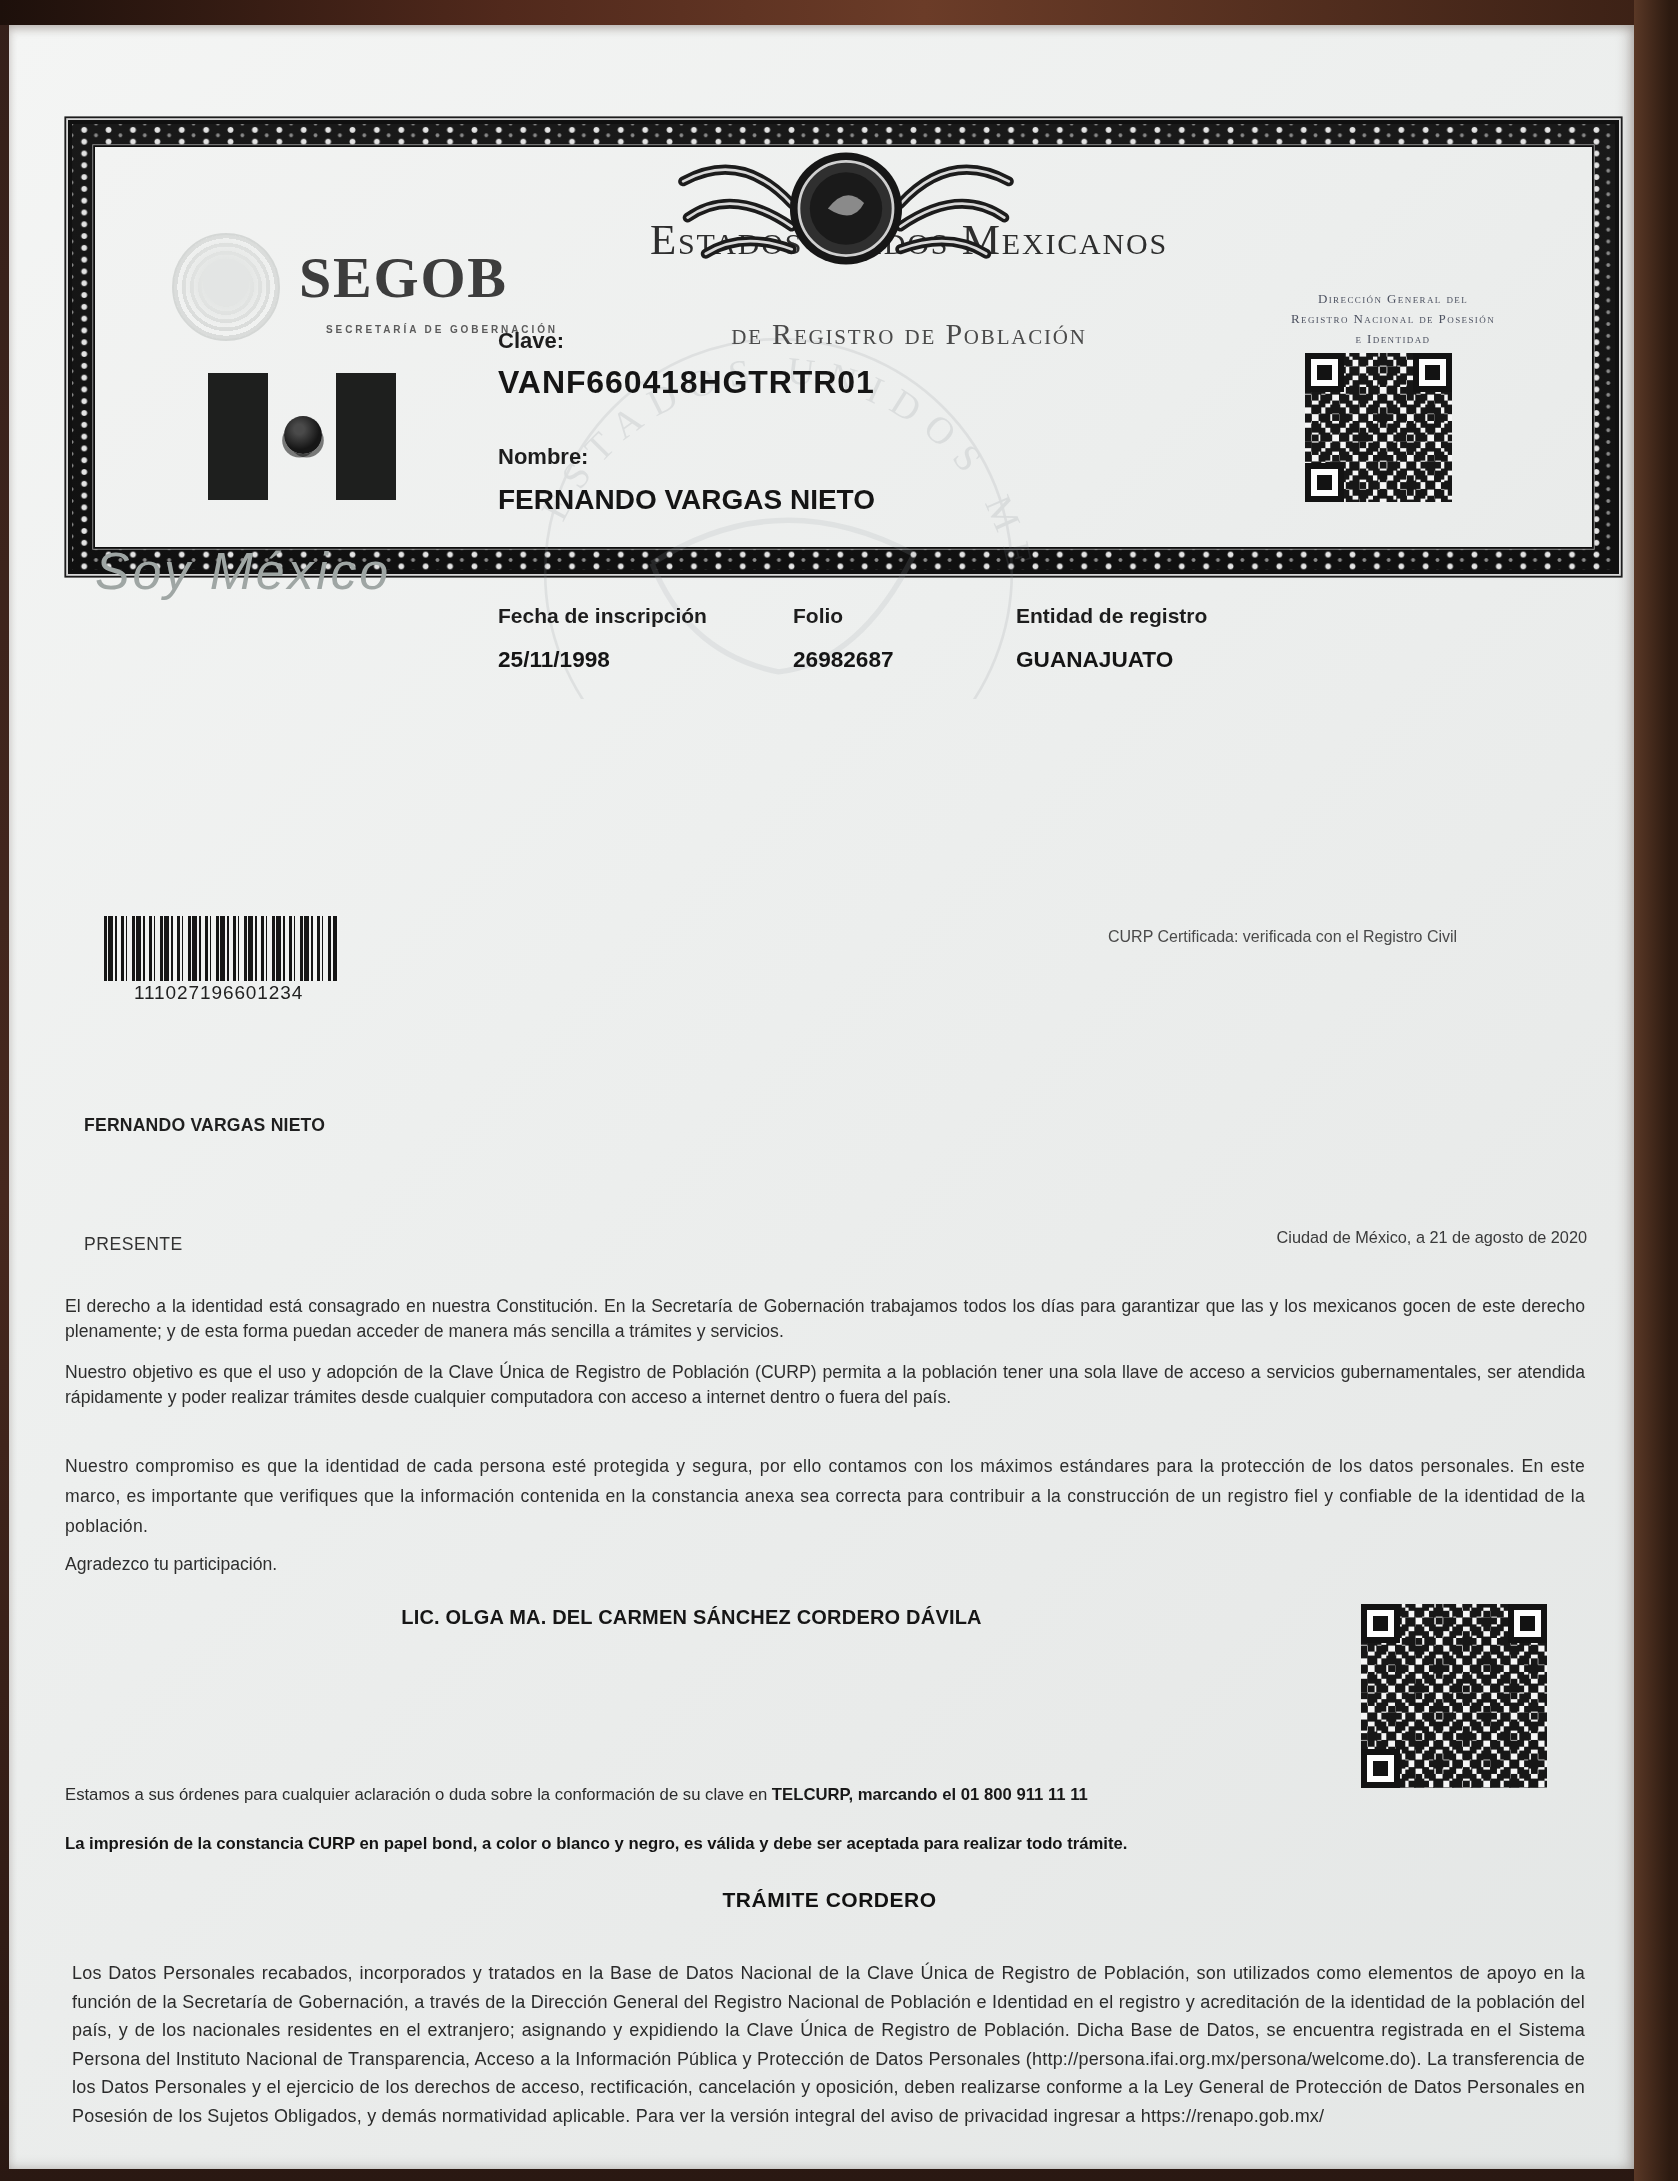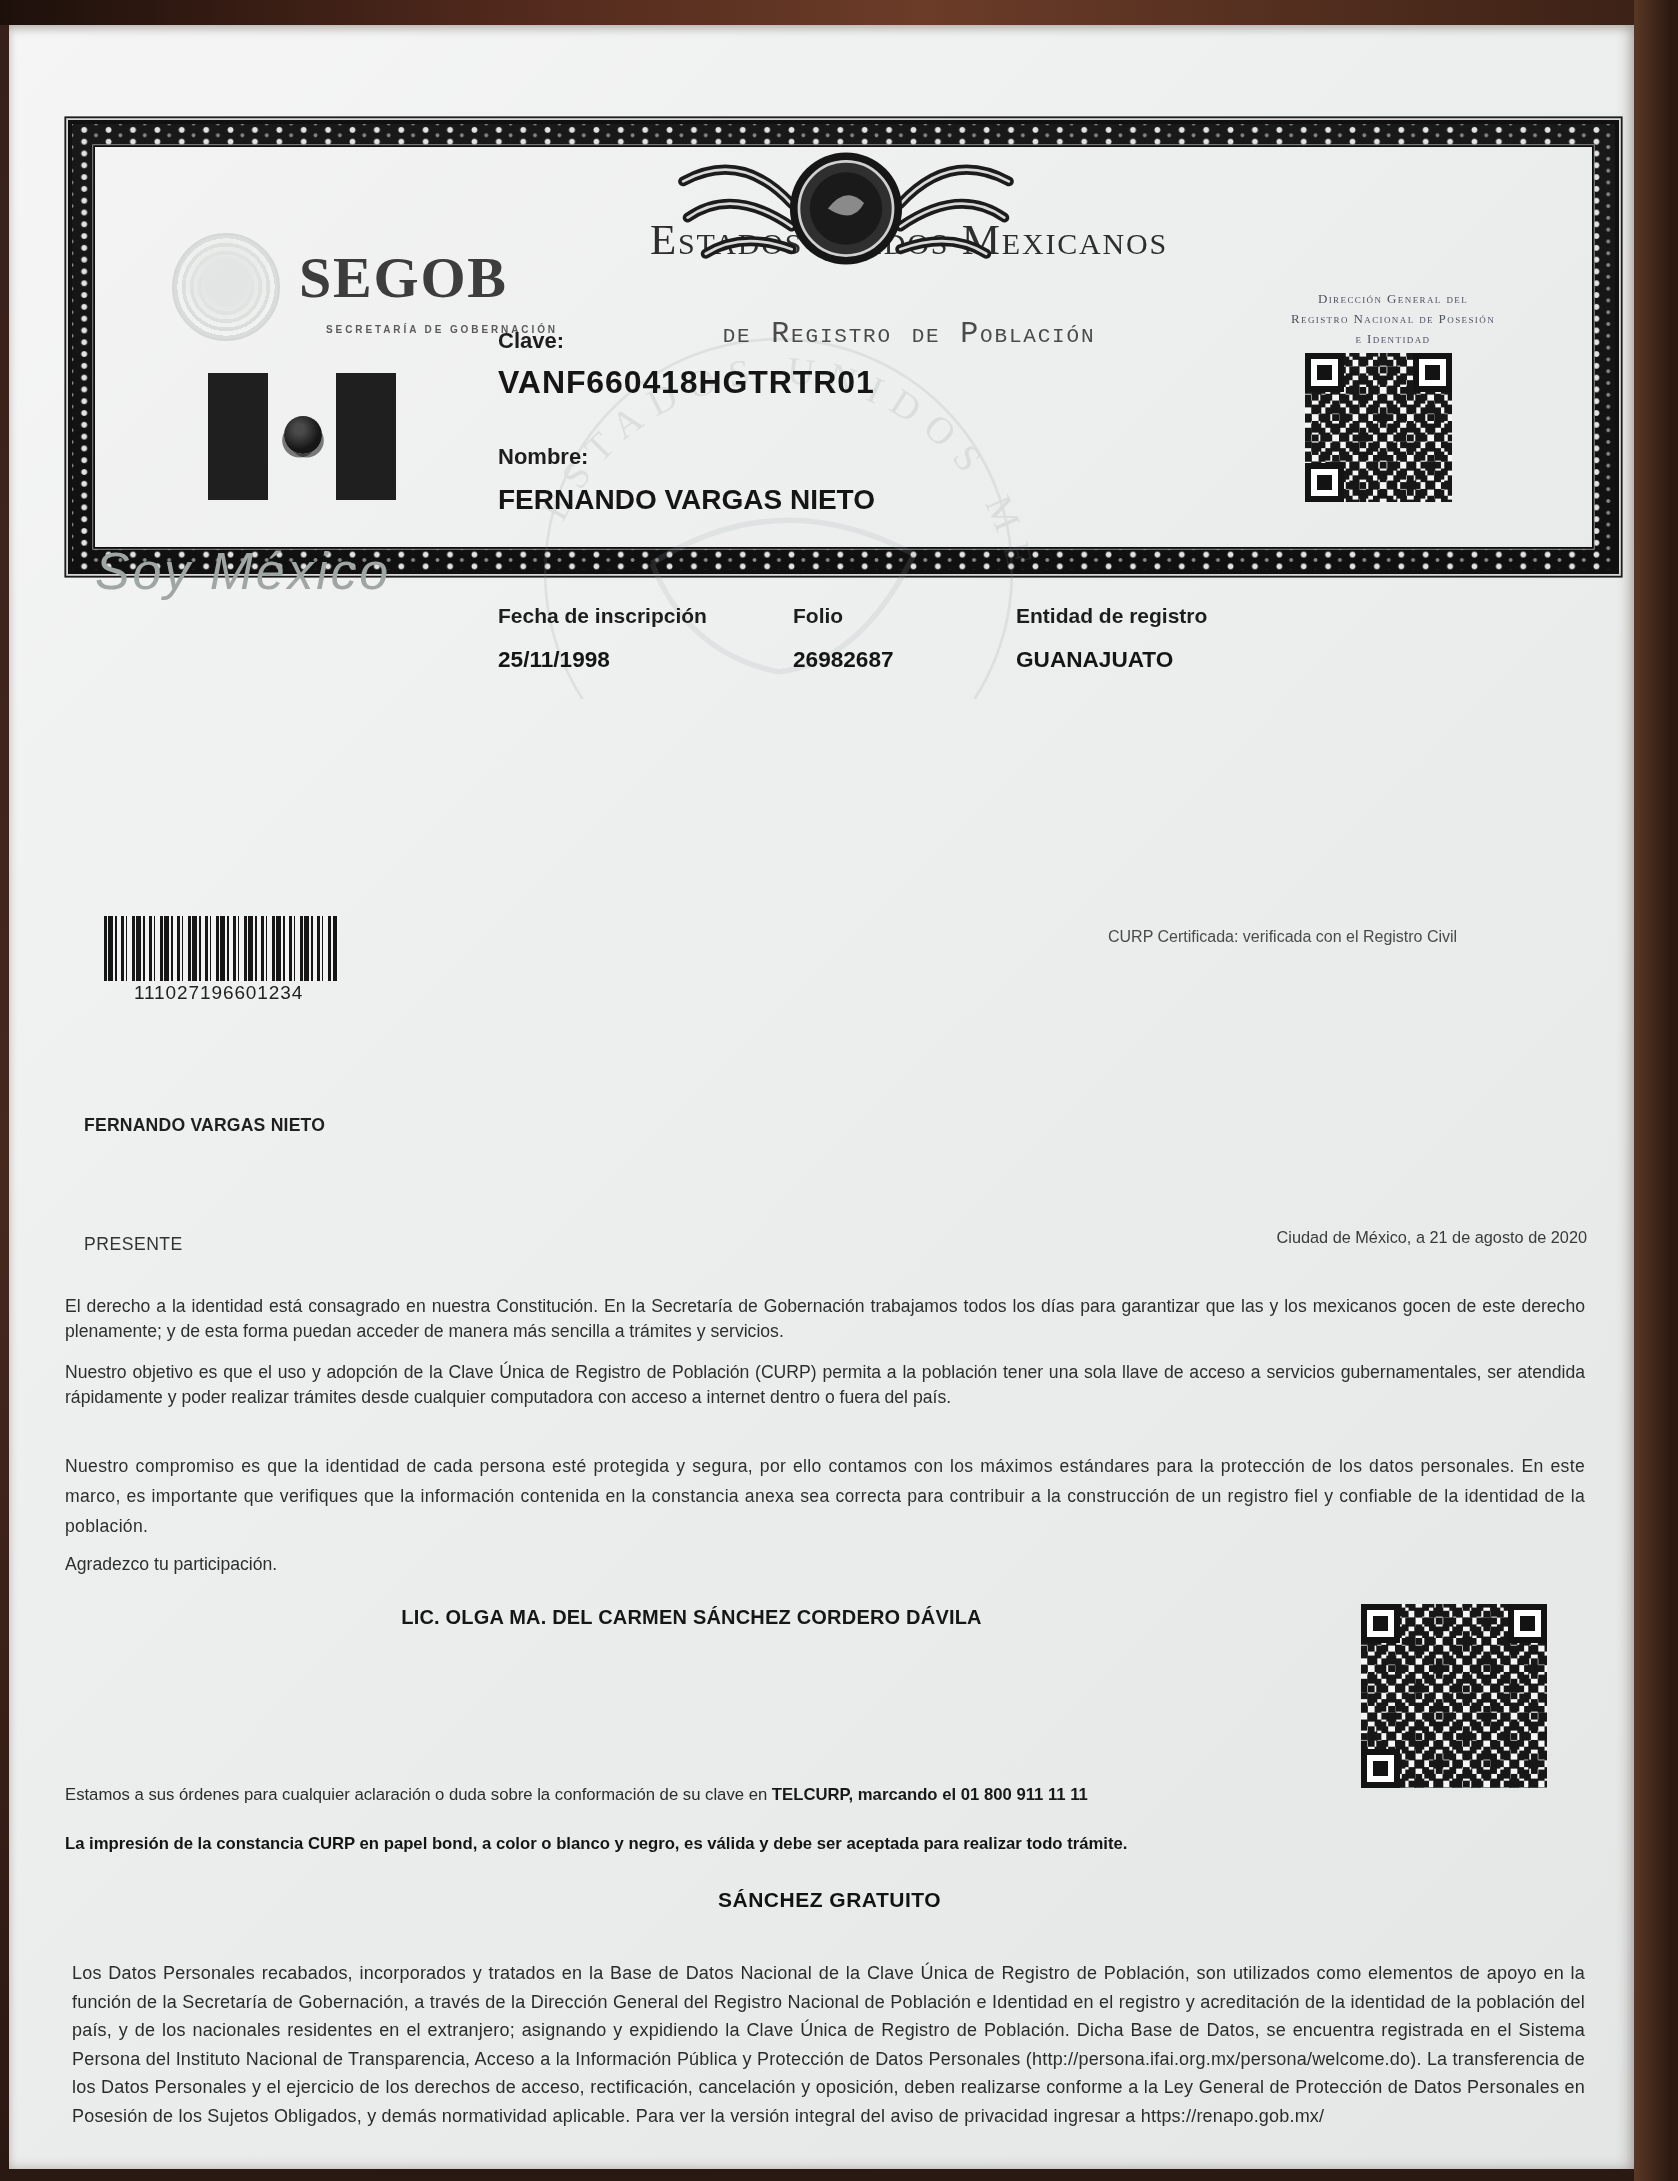--- a/index.html
+++ b/index.html
@@ -45,21 +45,21 @@
   .segob-name{position:absolute;left:154px;top:16.3px;
     font-family:"Liberation Serif",serif;font-weight:bold;font-size:58px;letter-spacing:1.8px;color:#3d3d3d;}
   .segob-caption{position:absolute;left:181px;top:96px;font-size:10px;letter-spacing:2.9px;color:#5b5b5b;font-weight:bold;text-align:center;}
 
   
   .hdr-title{position:absolute;left:271px;top:68px;width:1086px;text-align:center;
     font-family:"Liberation Serif",serif;font-variant:small-caps;font-size:43px;color:#2e2e2e;letter-spacing:1.8px;}
   .hdr-sub1{position:absolute;left:271px;top:127px;width:1086px;text-align:center;
     font-family:"Liberation Serif",serif;font-variant:small-caps;font-size:30px;color:#4a4a4a;letter-spacing:1.8px;}
   .hdr-sub2{position:absolute;left:271px;top:170px;width:1086px;text-align:center;
-    font-family:Liberation Mono, monospace;font-variant:small-caps;font-size:30px;color:#4a4a4a;letter-spacing:1.8px;}
+    font-family:Liberation Serif, serif;font-variant:small-caps;font-size:30px;color:#4a4a4a;letter-spacing:1.8px;}
   .dept{position:absolute;left:1126px;top:142px;width:344px;text-align:center;
     font-family:"Liberation Serif",serif;font-variant:small-caps;font-size:13px;line-height:20px;color:#4c5160;letter-spacing:1.4px;}
 
   
   .flag{position:absolute;left:113px;top:226px;width:188px;height:127px;}
   .flag .band{position:absolute;top:0;width:60px;height:127px;background:#1e1f1e;}
   .flag .band.left{left:0;}
   .flag .band.right{right:0;}
   .flag .eagle{position:absolute;left:76px;top:43px;width:38px;height:38px;border-radius:50%;
     background:radial-gradient(circle at 40% 35%,#4a4a4a 15%,#161616 60%);
@@ -227,19 +227,19 @@
     <div class="sig-name">LIC. OLGA MA. DEL CARMEN SÁNCHEZ CORDERO DÁVILA</div>
 
     <div class="qr qr-bottom">
       <div class="f tl"></div>
       <div class="f tr"></div>
       <div class="f bl"></div>
     </div>
 
     <div class="contact"><span>Estamos a sus órdenes para cualquier aclaración o duda sobre la conformación de su clave en </span><b>TELCURP, marcando el 01 800 911 11 11</b></div>
     <div class="validity">La impresión de la constancia CURP en papel bond, a color o blanco y negro, es válida y debe ser aceptada para realizar todo trámite.</div>
-    <div class="gratuito">SÁNCHEZ GRATUITO</div>
+    <div class="gratuito">TRÁMITE CORDERO</div>
     <p class="privacy">Los Datos Personales recabados, incorporados y tratados en la Base de Datos Nacional de la Clave Única de Registro de Población, son utilizados como elementos de apoyo en la función de la Secretaría de Gobernación, a través de la Dirección General del Registro Nacional de Población e Identidad en el registro y acreditación de la identidad de la población del país, y de los nacionales residentes en el extranjero; asignando y expidiendo la Clave Única de Registro de Población. Dicha Base de Datos, se encuentra registrada en el Sistema Persona del Instituto Nacional de Transparencia, Acceso a la Información Pública y Protección de Datos Personales (http://persona.ifai.org.mx/persona/welcome.do). La transferencia de los Datos Personales y el ejercicio de los derechos de acceso, rectificación, cancelación y oposición, deben realizarse conforme a la Ley General de Protección de Datos Personales en Posesión de los Sujetos Obligados, y demás normatividad aplicable. Para ver la versión integral del aviso de privacidad ingresar a https://renapo.gob.mx/</p>
 
   </div>
   <div class="edge-right"></div>
 </div>
 
 
 </body></html>

